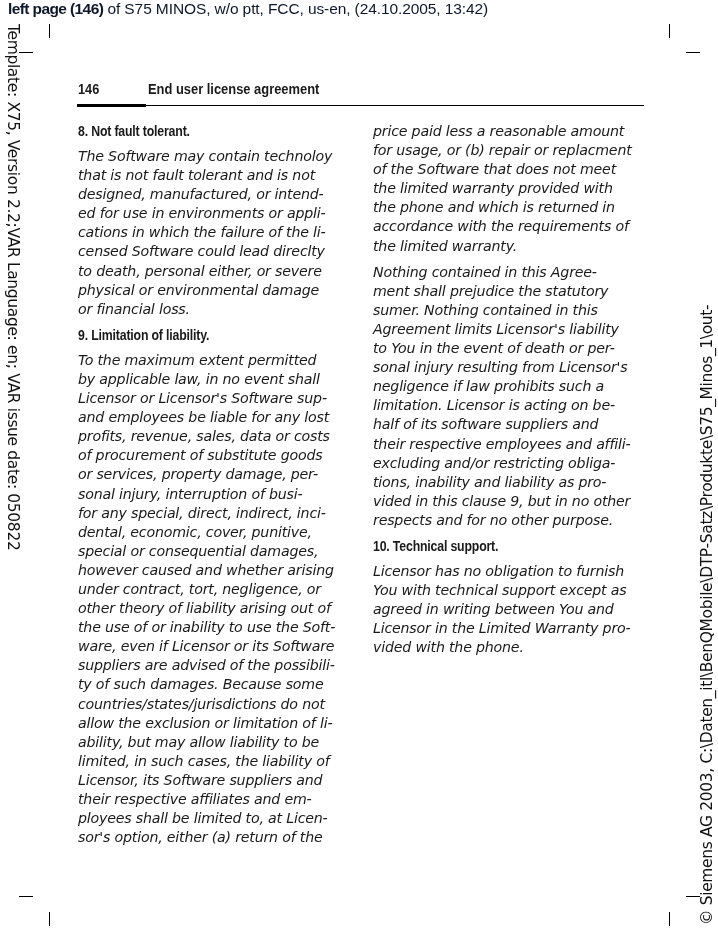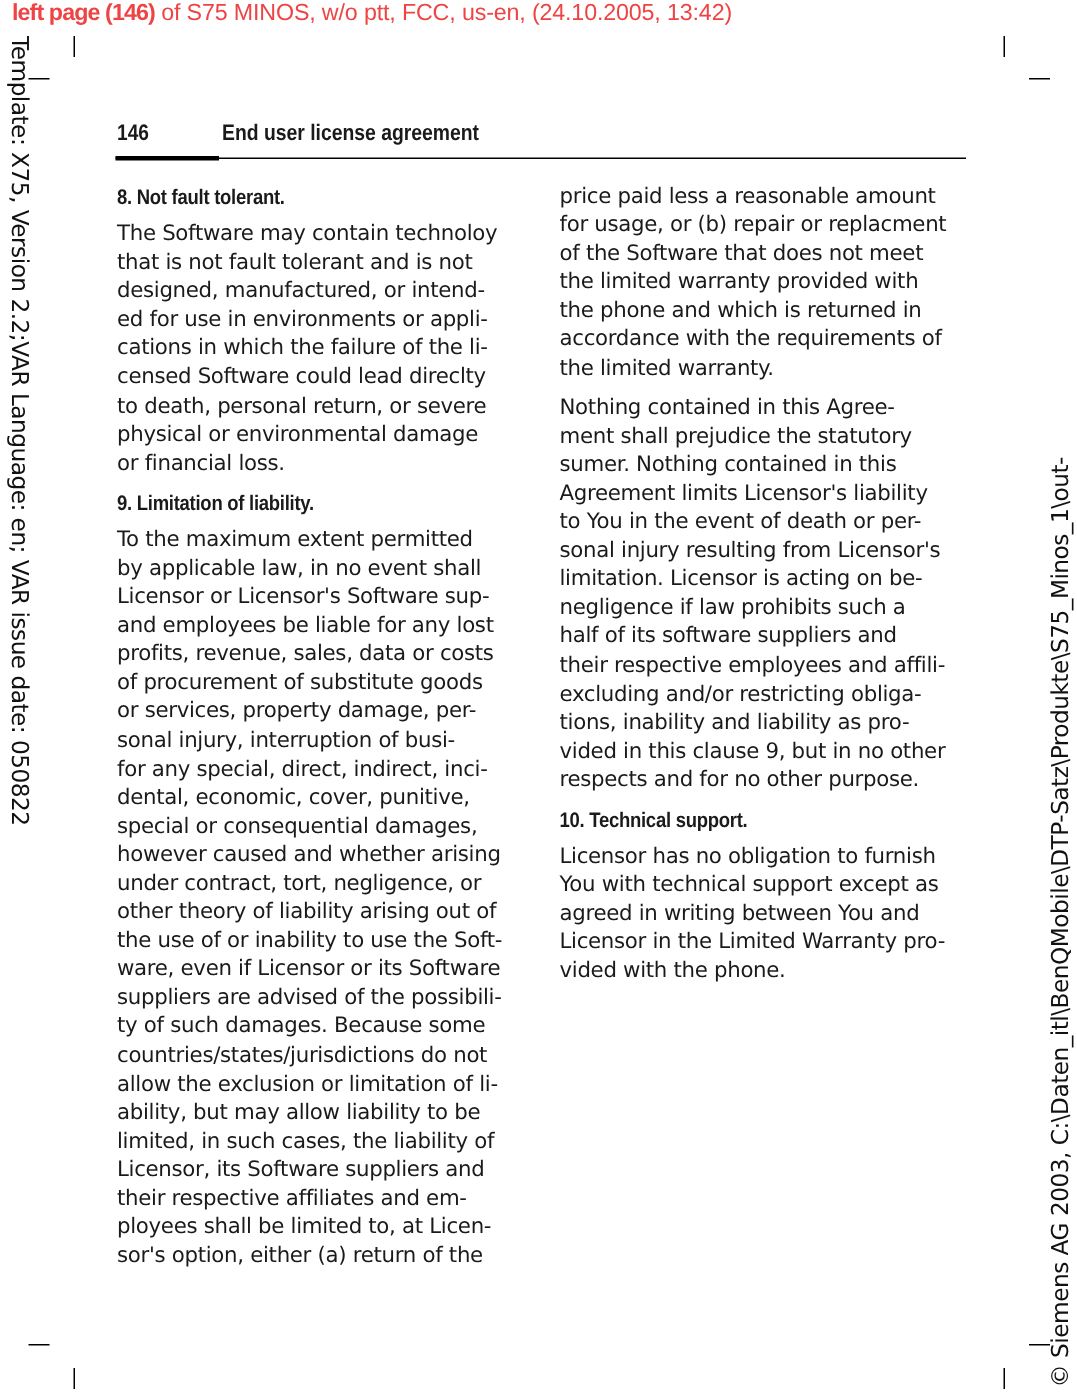--- a/index.html
+++ b/index.html
@@ -2,21 +2,21 @@
 <html><head>
 <meta charset="utf-8">
 <style>
   html, body { margin:0; padding:0; background:#ffffff; }
   body {
     width:718px; height:928px; position:relative; overflow:hidden;
     font-family:"DejaVu Sans", sans-serif; color:#1a1a1a;
   }
   .slug {
     position:absolute; left:8px; top:0px; font-size:15.5px; line-height:18px;
-    font-family:"Liberation Sans", sans-serif; color:#ef4444; white-space:nowrap;
+    font-family:"Liberation Sans", sans-serif; color:#0f172a; white-space:nowrap;
     letter-spacing:-0.1px;
   }
   .slug b { font-weight:bold; letter-spacing:-0.6px; font-stretch:condensed; }
   .side-left {
     position:absolute; left:3px; top:24px; transform-origin:0 0;
     transform: translate(0,0) rotate(90deg) translate(0,-20px);
     font-size:15.5px; line-height:20px; white-space:nowrap; color:#111;
     font-family:"DejaVu Sans", sans-serif; letter-spacing:-0.35px;
   }
   .side-right {
@@ -41,21 +41,21 @@
     position:absolute; top:122px; width:274px;
     font-size:14.2px; line-height:19.1px; letter-spacing:-0.2px;
   }
   .col.left { left:78px; }
   .col.right { left:373px; }
   .col h3 {
     margin:0 0 6px 0; font-size:14px; line-height:19px; font-weight:bold;
     font-family:"Liberation Sans", sans-serif; transform:scaleX(0.88); transform-origin:0 0;
     white-space:nowrap;
   }
-  .col p { margin:0 0 7px 0; }
+  .col p { margin:0 0 7px 0;font-style:italic; }
   .line { display:block; white-space:nowrap; }
 </style>
 </head>
 <body>
 
 <div class="slug"><b>left page (146)</b><span> of S75 MINOS, w/o ptt, FCC, us-en, (24.10.2005, 13:42)</span></div>
 
 <div class="side-left">Template: X75, Version 2.2;VAR Language: en; VAR issue date: 050822</div>
 <div class="side-right">© Siemens AG 2003, C:\Daten_itl\BenQMobile\DTP-Satz\Produkte\S75_Minos_1\out-</div>
 
@@ -75,21 +75,21 @@
 
 <div class="col left">
   <h3>8. Not fault tolerant.</h3>
   <p>
     <span class="line">The Software may contain technoloy</span>
     <span class="line">that is not fault tolerant and is not</span>
     <span class="line">designed, manufactured, or intend-</span>
     <span class="line">ed for use in environments or appli-</span>
     <span class="line">cations in which the failure of the li-</span>
     <span class="line">censed Software could lead direclty</span>
-    <span class="line">to death, personal return, or severe</span>
+    <span class="line">to death, personal either, or severe</span>
     <span class="line">physical or environmental damage</span>
     <span class="line">or financial loss.</span>
   </p>
   <h3>9. Limitation of liability.</h3>
   <p>
     <span class="line">To the maximum extent permitted</span>
     <span class="line">by applicable law, in no event shall</span>
     <span class="line">Licensor or Licensor's Software sup-</span>
     <span class="line">and employees be liable for any lost</span>
     <span class="line">profits, revenue, sales, data or costs</span>
@@ -127,22 +127,22 @@
     <span class="line">accordance with the requirements of</span>
     <span class="line">the limited warranty.</span>
   </p>
   <p>
     <span class="line">Nothing contained in this Agree-</span>
     <span class="line">ment shall prejudice the statutory</span>
     <span class="line">sumer. Nothing contained in this</span>
     <span class="line">Agreement limits Licensor's liability</span>
     <span class="line">to You in the event of death or per-</span>
     <span class="line">sonal injury resulting from Licensor's</span>
+    <span class="line">negligence if law prohibits such a</span>
     <span class="line">limitation. Licensor is acting on be-</span>
-    <span class="line">negligence if law prohibits such a</span>
     <span class="line">half of its software suppliers and</span>
     <span class="line">their respective employees and affili-</span>
     <span class="line">excluding and/or restricting obliga-</span>
     <span class="line">tions, inability and liability as pro-</span>
     <span class="line">vided in this clause 9, but in no other</span>
     <span class="line">respects and for no other purpose.</span>
   </p>
   <h3>10. Technical support.</h3>
   <p>
     <span class="line">Licensor has no obligation to furnish</span>

